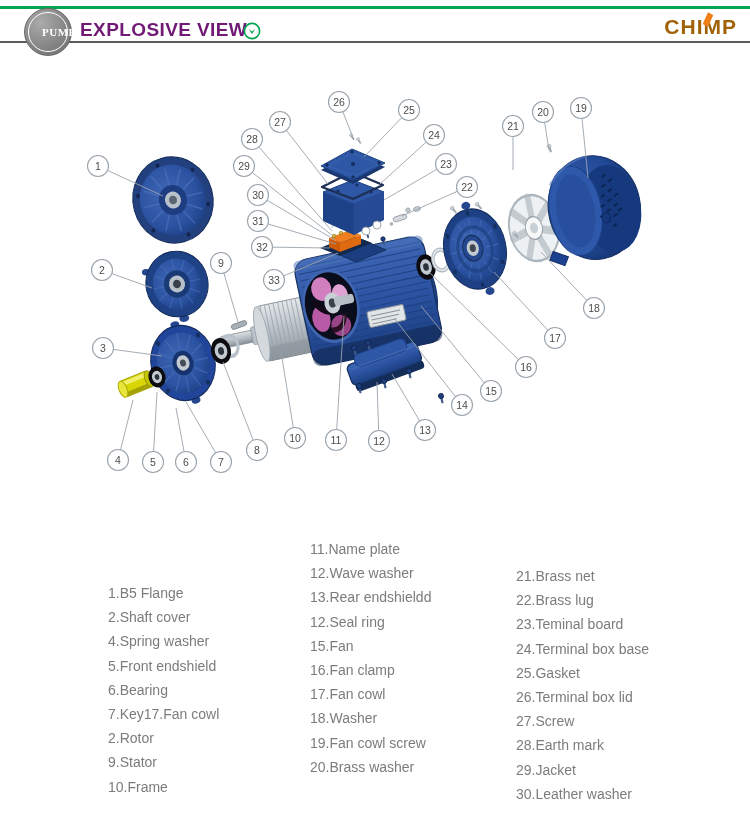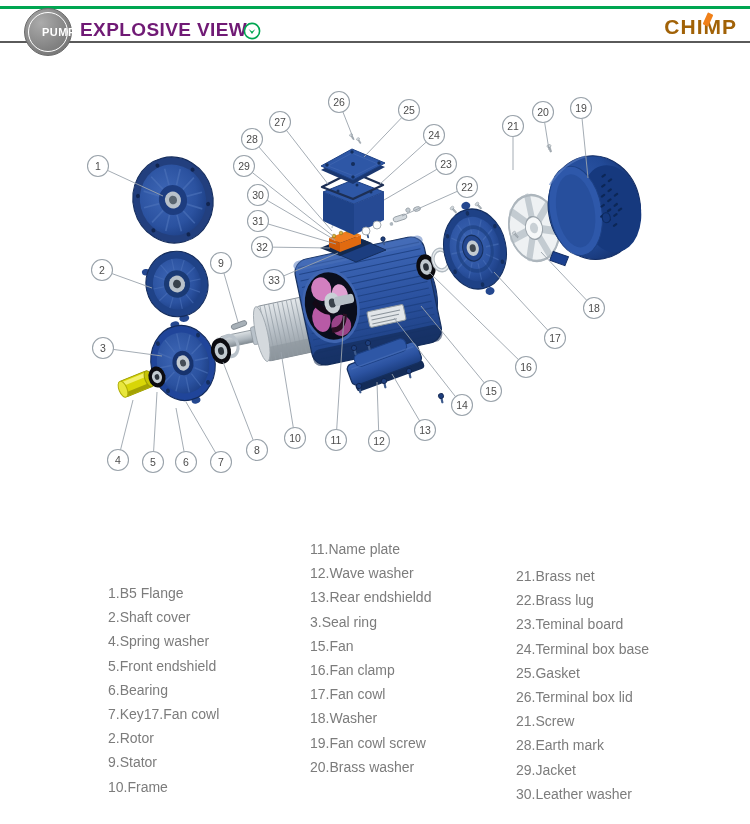--- a/index.html
+++ b/index.html
@@ -14,21 +14,21 @@
     position:absolute;left:24px;top:8px;width:46px;height:46px;border-radius:50%;
     background:radial-gradient(circle at 35% 30%, #ababab, #818181 62%, #6d6d6d);
     border:1px solid #6a6a6a;z-index:5;
   }
   .pump-badge::before{
     content:"";position:absolute;left:3px;top:3px;right:3px;bottom:3px;
     border:1.5px solid #ffffff;border-radius:50%;
   }
   .pump-badge span{
     position:absolute;left:17px;right:0;top:50%;transform:translateY(-50%);
-    text-align:center;color:#ffffff;font-weight:bold;font-size:11px;letter-spacing:.5px;
+    text-align:center;color:#ffffff;font-weight:bold;font-size:11px;letter-spacing:.5px;font-family:Liberation Serif, serif;
   }
   .page-title{
     position:absolute;left:80px;top:19px;margin:0;color:#701a75;
     font-size:19px;font-weight:bold;letter-spacing:.4px;z-index:4;
   }
   .title-icon{position:absolute;left:243px;top:22px;z-index:4;}
   .brand{
     position:absolute;right:13px;top:15px;z-index:4;color:#a16207;
     font-size:21px;font-weight:900;letter-spacing:1px;
   }
@@ -556,32 +556,32 @@
     <div class="part-item">6.Bearing</div>
     <div class="part-item">7.Key17.Fan cowl</div>
     <div class="part-item">2.Rotor</div>
     <div class="part-item">9.Stator</div>
     <div class="part-item">10.Frame</div>
   </div>
 <div class="parts-col col-1">
     <div class="part-item">11.Name plate</div>
     <div class="part-item">12.Wave washer</div>
     <div class="part-item">13.Rear endshieldd</div>
-    <div class="part-item">3.Seal ring</div>
+    <div class="part-item">12.Seal ring</div>
     <div class="part-item">15.Fan</div>
     <div class="part-item">16.Fan clamp</div>
     <div class="part-item">17.Fan cowl</div>
     <div class="part-item">18.Washer</div>
     <div class="part-item">19.Fan cowl screw</div>
     <div class="part-item">20.Brass washer</div>
   </div>
 <div class="parts-col col-2">
     <div class="part-item">21.Brass net</div>
     <div class="part-item">22.Brass lug</div>
     <div class="part-item">23.Teminal board</div>
     <div class="part-item">24.Terminal box base</div>
     <div class="part-item">25.Gasket</div>
     <div class="part-item">26.Terminal box lid</div>
-    <div class="part-item">21.Screw</div>
+    <div class="part-item">27.Screw</div>
     <div class="part-item">28.Earth mark</div>
     <div class="part-item">29.Jacket</div>
     <div class="part-item">30.Leather washer</div>
   </div>
 
 </body></html>

